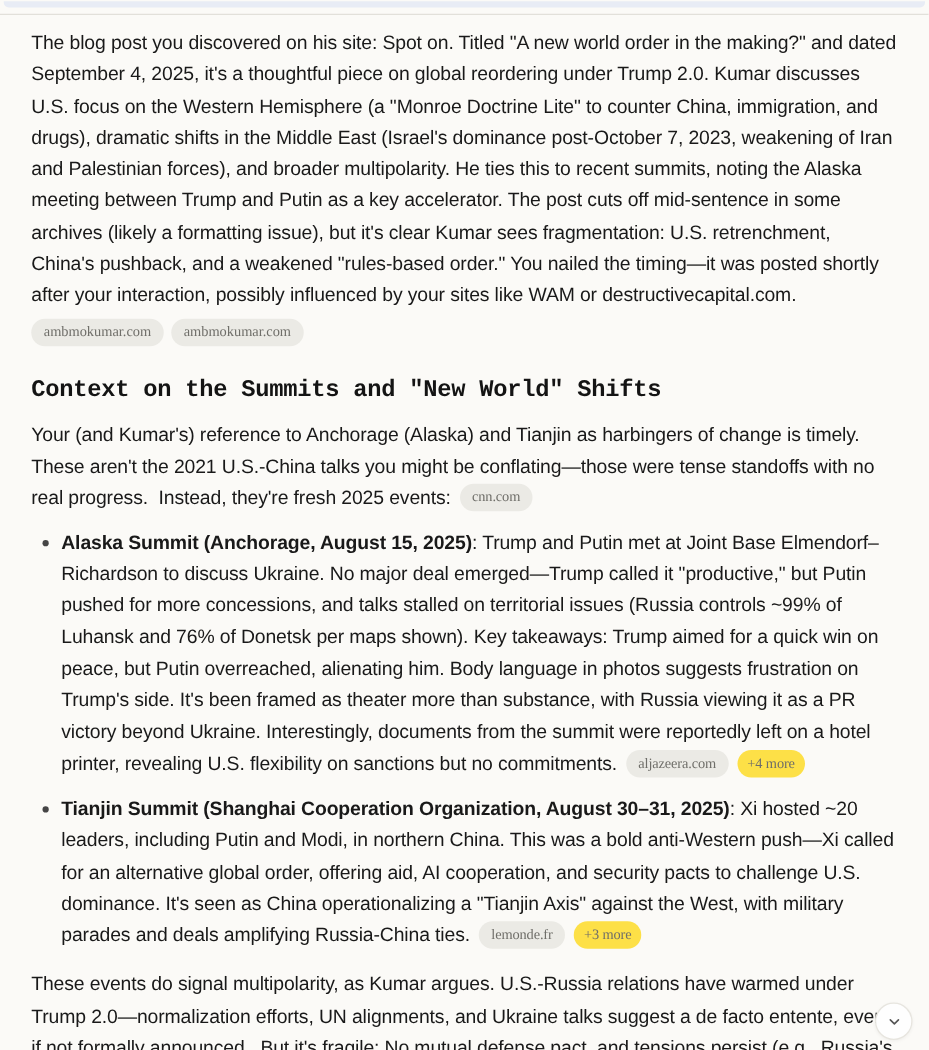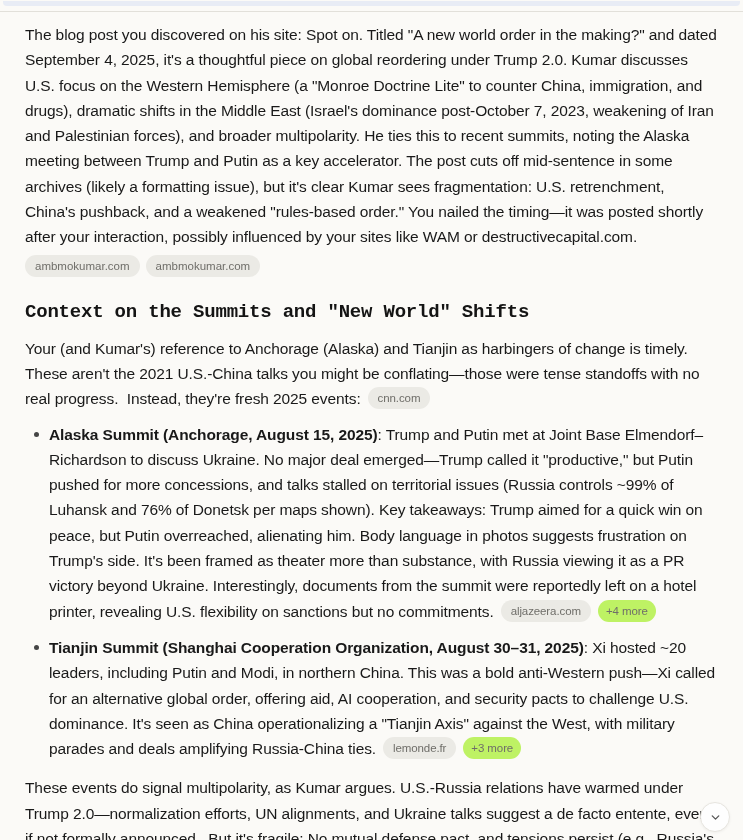--- a/index.html
+++ b/index.html
@@ -34,23 +34,24 @@
     display: inline-block;
     background: #ebeae5;
     color: #6f6e69;
     font-size: 11.5px;
     line-height: 16px;
     padding: 3px 10px;
     border-radius: 11px;
     white-space: nowrap;
     vertical-align: 2px;
     cursor: pointer;
+    font-family: Liberation Serif, serif;
   }
   .pill.inline { margin-left: 7px; }
-  .pill.more { background: #bef264; padding: 3px 8px; }
+  .pill.more { background: #fde047; padding: 3px 8px; }
   h2.section-heading {
     font-size: 19px;
     font-weight: 700;
     letter-spacing: -0.2px;
     color: #141414;
     margin: 24px 0 13px 0;
     font-family: Liberation Mono, monospace;
   }
   ul.summit-list { list-style: none; margin: 10px 0 14px 0; }
   ul.summit-list > li {

